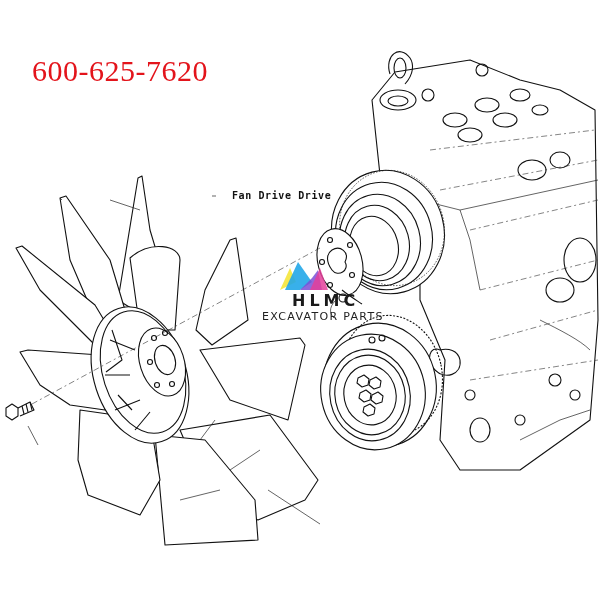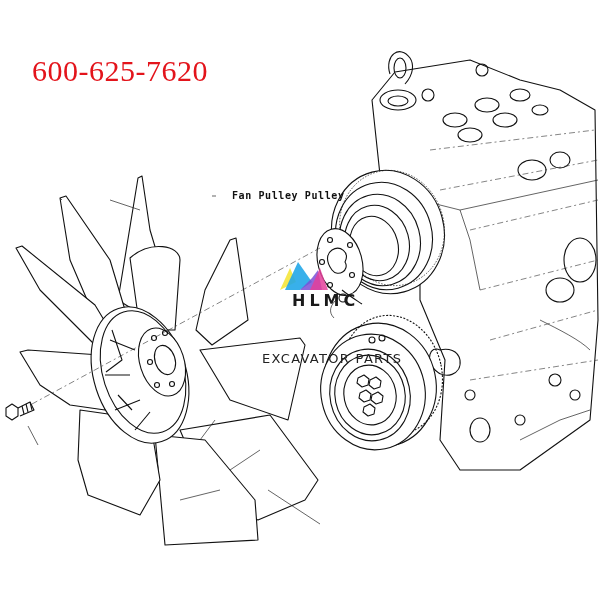--- a/index.html
+++ b/index.html
@@ -1,20 +1,20 @@
 <!DOCTYPE html>
 <html><head>
 <meta charset="utf-8">
 <style>
   html, body { margin:0; padding:0; background:#ffffff; }
   body { width:600px; height:600px; position:relative; overflow:hidden; font-family:"Liberation Sans", sans-serif; }
   .part-number { position:absolute; left:26px; top:56px; font-family:"Liberation Serif", serif; font-size:30px; color:#e3141b; letter-spacing:0.5px; line-height:1;margin-left:6px; }
   .callout { position:absolute; left:232px; top:190px; font-family:"DejaVu Sans Mono", monospace; font-size:10px; color:#111; letter-spacing:0.6px; font-weight:bold; }
   .wm-name { position:absolute; left:292px; top:291px; font-family:"DejaVu Sans", sans-serif; font-weight:bold; font-size:16px; letter-spacing:4px; color:#1a1a1a; }
-  .wm-sub { position:absolute; left:262px; top:310px; font-family:"DejaVu Sans", sans-serif; font-size:13px; letter-spacing:1.3px; color:#222;margin-top:41px; }
+  .wm-sub { position:absolute; left:262px; top:310px; font-family:"DejaVu Sans", sans-serif; font-size:11px; letter-spacing:1.3px; color:#222; }
   svg.drawing { position:absolute; left:0; top:0; }
   svg .ln { fill:none; stroke:#111; stroke-width:1.1; stroke-linejoin:round; }
   svg .thin { fill:none; stroke:#222; stroke-width:0.7; }
   svg .dash { fill:none; stroke:#333; stroke-width:0.6; stroke-dasharray:6 3 2 3; }
   svg .wf { fill:#fff; stroke:#111; stroke-width:1.1; stroke-linejoin:round; }
 </style>
 </head>
 <body>
 
 <svg class="drawing" width="600" height="600" viewBox="0 0 600 600">
@@ -136,15 +136,15 @@
 
   <g>
     <polygon points="280,290 290,268 296,282" fill="#f5e63b" opacity="0.9"></polygon>
     <polygon points="285,290 298,262 312,282 300,290" fill="#22a7e8" opacity="0.9"></polygon>
     <polygon points="300,290 312,278 318,270 322,290" fill="#7b4fd6" opacity="0.85"></polygon>
     <polygon points="310,290 320,268 328,290" fill="#e43f9a" opacity="0.85"></polygon>
   </g>
 </svg>
 
 <div class="part-number">600-625-7620</div>
-<div class="callout">Fan Pulley Pulley</div>
+<div class="callout">Fan Drive Drive</div>
 <div class="wm-name">HLMC</div>
 <div class="wm-sub">EXCAVATOR PARTS</div>
 
 </body></html>

